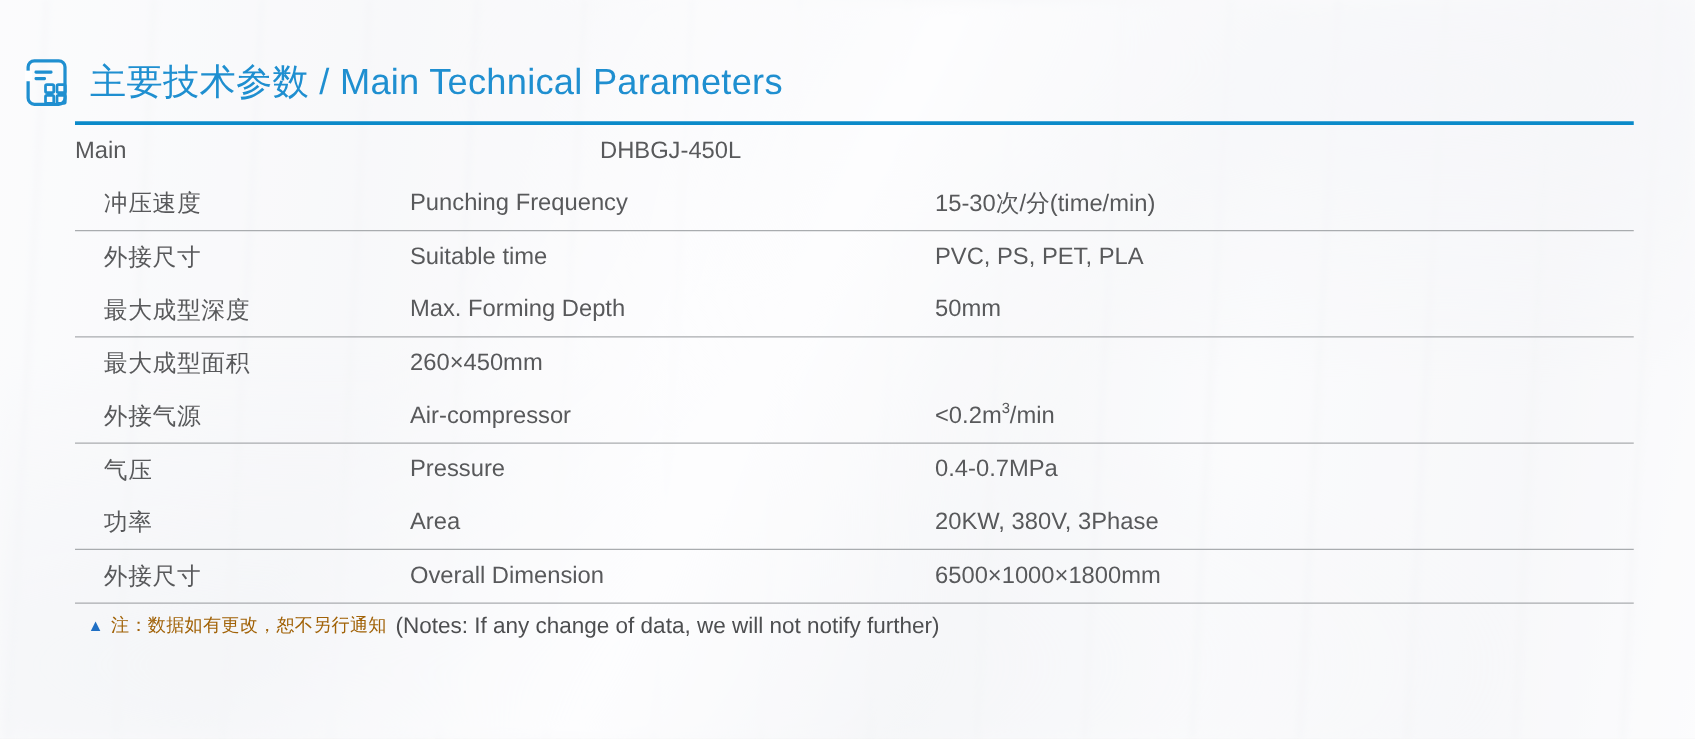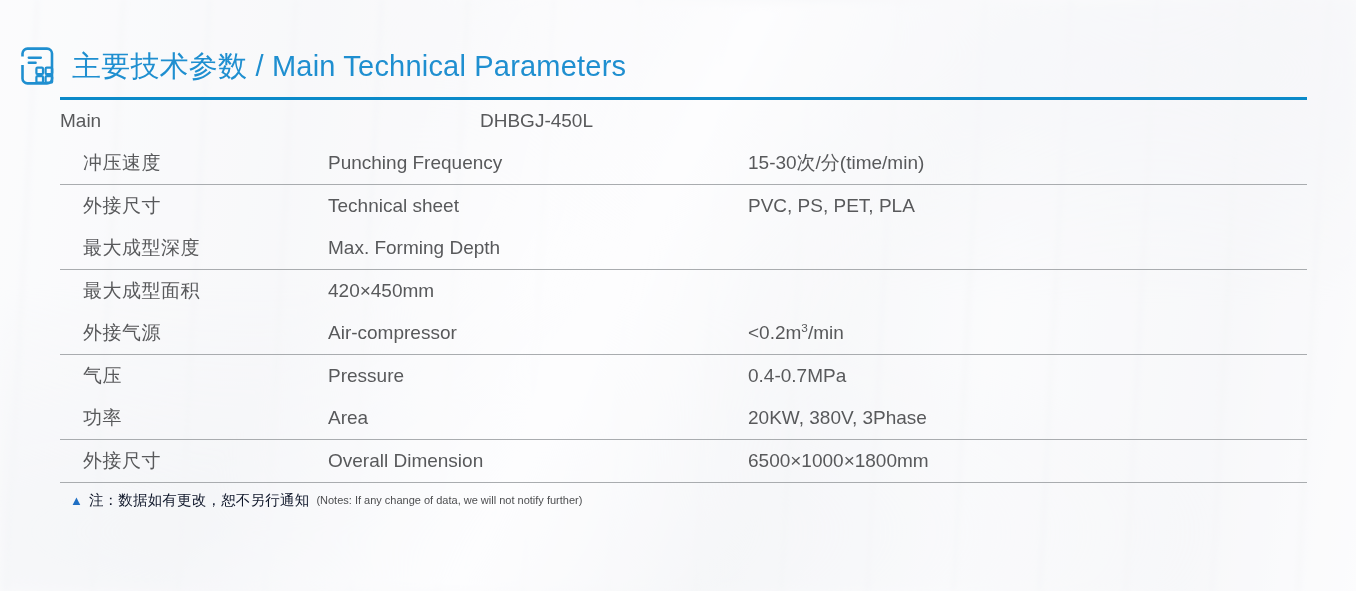--- a/index.html
+++ b/index.html
@@ -143,25 +143,25 @@
     padding-left: 10px;
   }
   .note-mark {
     color: #1f6fc4;
     font-size: 13px;
     margin-right: 6px;
     line-height: 1;
   }
   .note-cn {
     font-size: 14.5px;
-    color: #0f172a;
+    color: #a16207;
     letter-spacing: .2px;
   }
   .note-en {
-    font-size: 11px;
+    font-size: 18px;
     color: #4d4e50;
     margin-left: 7px;
   }
 </style>
 </head>
 <body>
 
 <div id="page">
 
   <div class="bg-layer bg-base"></div>
@@ -196,32 +196,33 @@
       </div>
       <div class="row">
         <div class="cell cell-cn">冲压速度</div>
         <div class="cell cell-en">Punching Frequency</div>
         <div class="cell cell-val">15-30次/分(time/min)</div>
       </div>
       <div class="rule-group"></div>
 
       <div class="row">
         <div class="cell cell-cn">外接尺寸</div>
-        <div class="cell cell-en">Technical sheet</div>
+        <div class="cell cell-en">Suitable time</div>
         <div class="cell cell-val">PVC, PS, PET, PLA</div>
       </div>
       <div class="row">
         <div class="cell cell-cn">最大成型深度</div>
         <div class="cell cell-en">Max. Forming Depth</div>
+        <div class="cell cell-val">50mm</div>
       </div>
       <div class="rule-group"></div>
 
       <div class="row">
         <div class="cell cell-cn">最大成型面积</div>
-        <div class="cell cell-val">420×450mm</div>
+        <div class="cell cell-val">260×450mm</div>
       </div>
       <div class="row">
         <div class="cell cell-cn">外接气源</div>
         <div class="cell cell-en">Air-compressor</div>
         <div class="cell cell-val"><span>&lt;0.2m</span><sup>3</sup><span>/min</span></div>
       </div>
       <div class="rule-group"></div>
 
       <div class="row">
         <div class="cell cell-cn">气压</div>

